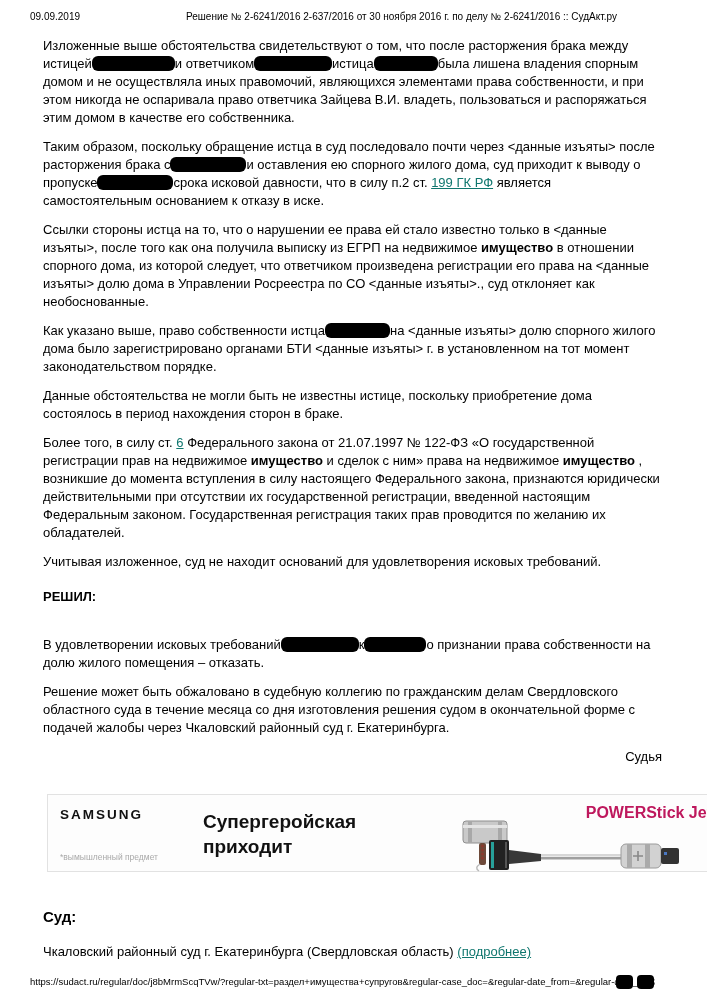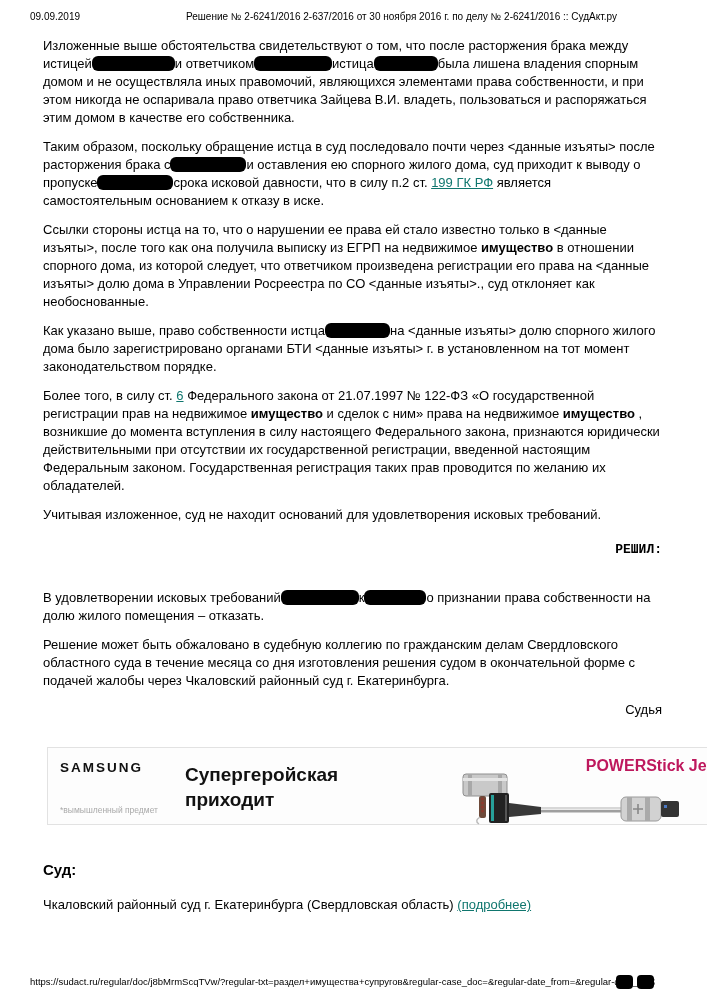--- a/index.html
+++ b/index.html
@@ -9,27 +9,27 @@
   .print-header{position:absolute;top:11px;left:0;width:100%;font-size:10px;color:#000;}
   .print-header .date{position:absolute;left:30px;top:0;}
   .print-header .ptitle{position:absolute;left:186px;top:0;white-space:nowrap;}
   
   .content{position:absolute;top:37px;left:43px;width:619px;font-size:13px;line-height:18px;}
   .content p{margin:0 0 11px 0;}
   a.doclink{color:#0f766e;text-decoration:underline;cursor:pointer;}
   .bold{font-weight:bold;}
   .redact{display:inline-block;height:15px;background:#000;border-radius:6px;vertical-align:-3px;}
   .w83{width:83px;} .w78{width:78px;} .w76{width:76px;} .w65{width:65px;} .w64{width:64px;} .w62{width:62px;}
-  .verdict{text-align:right;font-weight:bold;margin:17px 0 30px 0 !important;font-family:Liberation Mono, monospace;}
+  .verdict{text-align:left;font-weight:bold;margin:17px 0 30px 0 !important;}
   .judge{margin-bottom:28px !important;text-align:right;}
   
   .banner{position:relative;margin-left:4px;width:693px;height:78px;background:#fdfdfd;
           border:1px solid #e2e2e2;box-sizing:border-box;cursor:pointer;}
   .brand{position:absolute;left:12px;top:11px;font-size:13.5px;font-weight:bold;letter-spacing:2px;color:#111;}
-  .headline{position:absolute;left:137px;top:14px;font-size:19px;line-height:25px;font-weight:bold;color:#111;}
+  .headline{position:absolute;left:155px;top:14px;font-size:19px;line-height:25px;font-weight:bold;color:#111;}
   .disclaimer{position:absolute;left:12px;bottom:5px;font-size:8.5px;color:#a9a9a9;}
   .product{position:absolute;right:11px;top:9px;font-size:16px;font-weight:bold;color:#be185d;}
   .vacuum{position:absolute;right:58px;top:1px;}
   
   .court-head{font-size:15px;font-weight:bold;margin:36px 0 0 0;}
   .court-line{font-size:13px;margin-top:17px;}
   
   .print-footer{position:absolute;left:30px;bottom:13px;width:647px;font-size:9.5px;white-space:nowrap;}
   .pgnum{position:absolute;right:22px;bottom:-2px;}
   .blob{display:inline-block;width:17px;height:14px;background:#000;border-radius:4px;vertical-align:-3px;margin-left:4px;}
@@ -47,20 +47,21 @@
 
   <div class="content">
     <p><span>Изложенные выше обстоятельства свидетельствуют о том, что после расторжения брака между истицей</span><span class="redact w83"></span><span>и ответчиком</span><span class="redact w78"></span><span>истица</span><span class="redact w64"></span><span>была лишена владения спорным домом и не осуществляла иных правомочий, являющихся элементами права собственности, и при этом никогда не оспаривала право ответчика Зайцева В.И. владеть, пользоваться и распоряжаться этим домом в качестве его собственника.</span></p>
 
     <p><span>Таким образом, поскольку обращение истца в суд последовало почти через &lt;данные изъяты&gt; после расторжения брака с</span><span class="redact w76"></span><span>и оставления ею спорного жилого дома, суд приходит к выводу о пропуске</span><span class="redact w76"></span><span>срока исковой давности, что в силу п.2 ст. </span><a class="doclink">199 ГК РФ</a><span> является самостоятельным основанием к отказу в иске.</span></p>
 
     <p><span>Ссылки стороны истца на то, что о нарушении ее права ей стало известно только в &lt;данные изъяты&gt;, после того как она получила выписку из ЕГРП на недвижимое </span><span class="bold">имущество</span><span> в отношении спорного дома, из которой следует, что ответчиком произведена регистрации его права на &lt;данные изъяты&gt; долю дома в Управлении Росреестра по СО &lt;данные изъяты&gt;., суд отклоняет как необоснованные.</span></p>
 
     <p><span>Как указано выше, право собственности истца</span><span class="redact w65"></span><span>на &lt;данные изъяты&gt; долю спорного жилого дома было зарегистрировано органами БТИ &lt;данные изъяты&gt; г. в установленном на тот момент законодательством порядке.</span></p>
 
+    <p>Данные обстоятельства не могли быть не известны истице, поскольку приобретение дома состоялось в период нахождения сторон в браке.</p>
 
     <p><span>Более того, в силу ст. </span><a class="doclink">6</a><span> Федерального закона от 21.07.1997 № 122-ФЗ «О государственной регистрации прав на недвижимое </span><span class="bold">имущество</span><span> и сделок с ним» права на недвижимое </span><span class="bold">имущество</span><span> , возникшие до момента вступления в силу настоящего Федерального закона, признаются юридически действительными при отсутствии их государственной регистрации, введенной настоящим Федеральным законом. Государственная регистрация таких прав проводится по желанию их обладателей.</span></p>
 
     <p>Учитывая изложенное, суд не находит оснований для удовлетворения исковых требований.</p>
 
 
     <p class="verdict">РЕШИЛ:</p>
 
     <p><span>В удовлетворении исковых требований</span><span class="redact w78"></span><span>к</span><span class="redact w62"></span><span>о признании права собственности на долю жилого помещения – отказать.</span></p>
 

